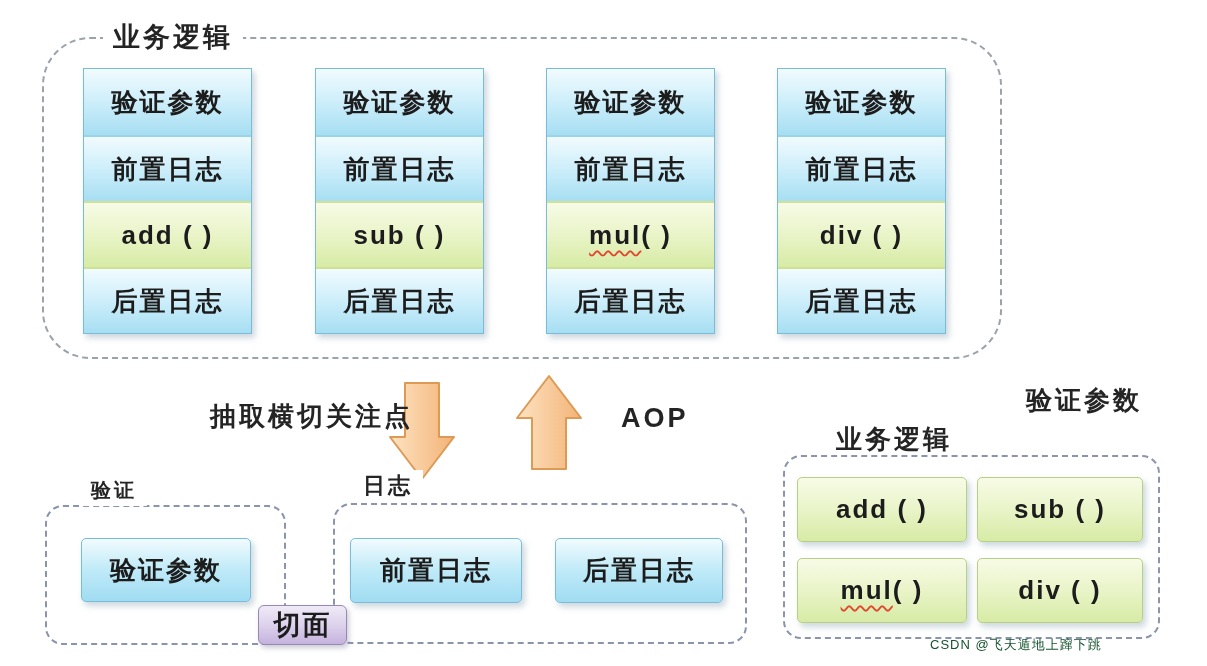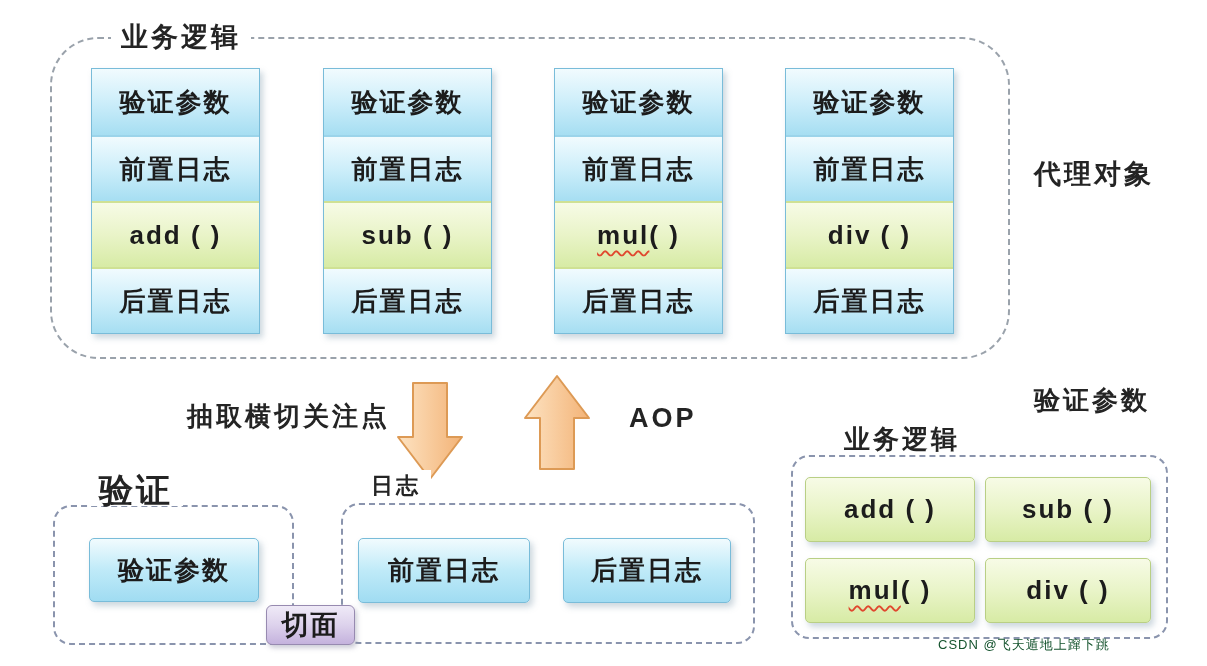--- a/index.html
+++ b/index.html
@@ -2,21 +2,21 @@
 <html><head>
 <meta charset="utf-8">
 <style>
   * { margin:0; padding:0; box-sizing:border-box; }
   html,body { background:#ffffff; }
   body {
     width:1207px; height:666px; position:relative; overflow:hidden;
     font-family:"Liberation Sans","DejaVu Sans",sans-serif;
     color:#1c1c1c;
   }
-  .stage { position:absolute; inset:0;margin-left:8px; }
+  .stage { position:absolute; inset:0; }
 
   
   .dashed {
     position:absolute; border:2px dashed #9aa2ab; background:transparent;
   }
   .dashed.bluish { border-color:#8a94ad; }
   .proxy-outline  { left:42px;  top:37px;  width:960px; height:322px; border-radius:48px; }
   .validate-outline { left:45px;  top:505px; width:241px; height:140px; border-radius:18px; }
   .log-outline      { left:333px; top:503px; width:414px; height:141px; border-radius:18px; }
   .target-outline   { left:783px; top:455px; width:377px; height:184px; border-radius:18px; }
@@ -79,21 +79,20 @@
     text-shadow:1px 1px 0 #ffffff;
   }
 </style>
 </head>
 <body>
 
 <div class="stage">
 
   <div class="dashed proxy-outline"></div>
   <div class="label" style="left:103px; top:21px;">业务逻辑</div>
-  <div class="label no-bg" style="left:1016px; top:158px;">代理对象</div>
 
   <div class="col" style="left:83px;">
     <div class="cell blue">验证参数</div>
     <div class="cell blue">前置日志</div>
     <div class="cell green">add ( )</div>
     <div class="cell blue">后置日志</div>
   </div>
 
   <div class="col" style="left:315px;">
     <div class="cell blue">验证参数</div>
@@ -112,21 +111,21 @@
     <div class="cell blue">后置日志</div>
   </div>
 
   <div class="col" style="left:777px;">
     <div class="cell blue">验证参数</div>
     <div class="cell blue">前置日志</div>
     <div class="cell green">div ( )</div>
     <div class="cell blue">后置日志</div>
   </div>
 
-  <div class="label no-bg" style="left:169px; top:400px; font-size:26px;">抽取横切关注点</div>
+  <div class="label no-bg" style="left:200px; top:400px; font-size:26px;">抽取横切关注点</div>
 
   <svg class="arrow" style="left:388px; top:380px;" width="68" height="102" viewBox="0 0 68 102">
     <defs>
       <linearGradient id="agd" x1="0" y1="0" x2="1" y2="0">
         <stop offset="0" stop-color="#fde3c2"></stop>
         <stop offset="1" stop-color="#f3b377"></stop>
       </linearGradient>
     </defs>
     <polygon points="17,3 51,3 51,57 66,57 34,99 2,57 17,57" fill="url(#agd)" stroke="#dd9a55" stroke-width="2" stroke-linejoin="round"></polygon>
   </svg>
@@ -137,21 +136,21 @@
         <stop offset="0" stop-color="#fde3c2"></stop>
         <stop offset="1" stop-color="#f3b377"></stop>
       </linearGradient>
     </defs>
     <polygon points="34,2 66,44 51,44 51,95 17,95 17,44 2,44" fill="url(#agu)" stroke="#dd9a55" stroke-width="2" stroke-linejoin="round"></polygon>
   </svg>
 
   <div class="label no-bg" style="left:611px; top:402px;">AOP</div>
 
   <div class="dashed bluish validate-outline"></div>
-  <div class="label" style="left:81px; top:474px; font-size:34px;">验证</div>
+  <div class="label" style="left:81px; top:474px; font-size:20px;">验证</div>
   <div class="box blue" style="left:81px; top:538px; width:170px; height:64px;">验证参数</div>
 
   <div class="dashed bluish log-outline"></div>
   <div class="label" style="left:353px; top:470px; font-size:22px;">日志</div>
   <div class="box blue" style="left:350px; top:538px; width:172px; height:65px;">前置日志</div>
   <div class="box blue" style="left:555px; top:538px; width:168px; height:65px;">后置日志</div>
 
   <div class="aspect-tag">切面</div>
 
   <div class="label no-bg" style="left:1016px; top:384px; font-size:26px;">验证参数</div>

